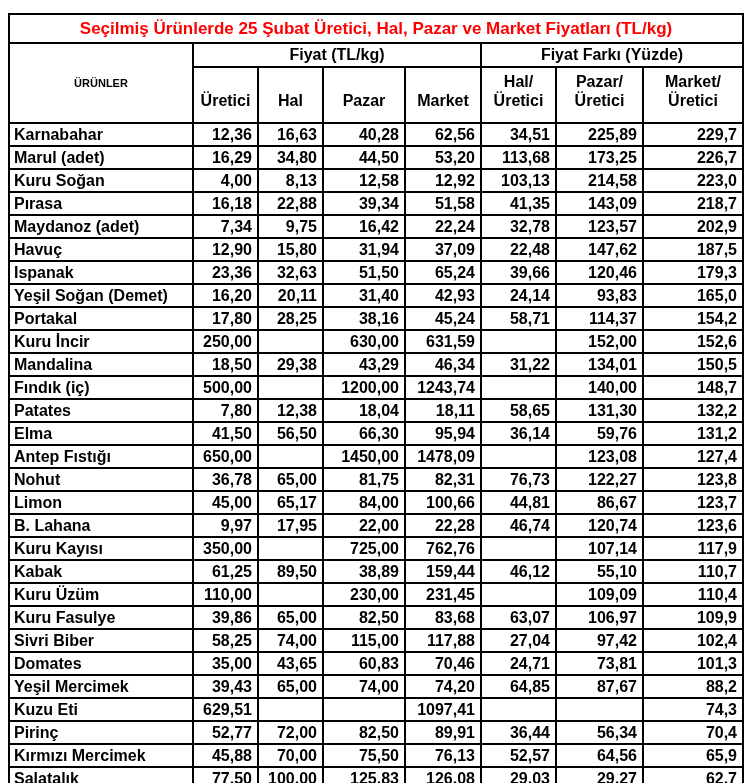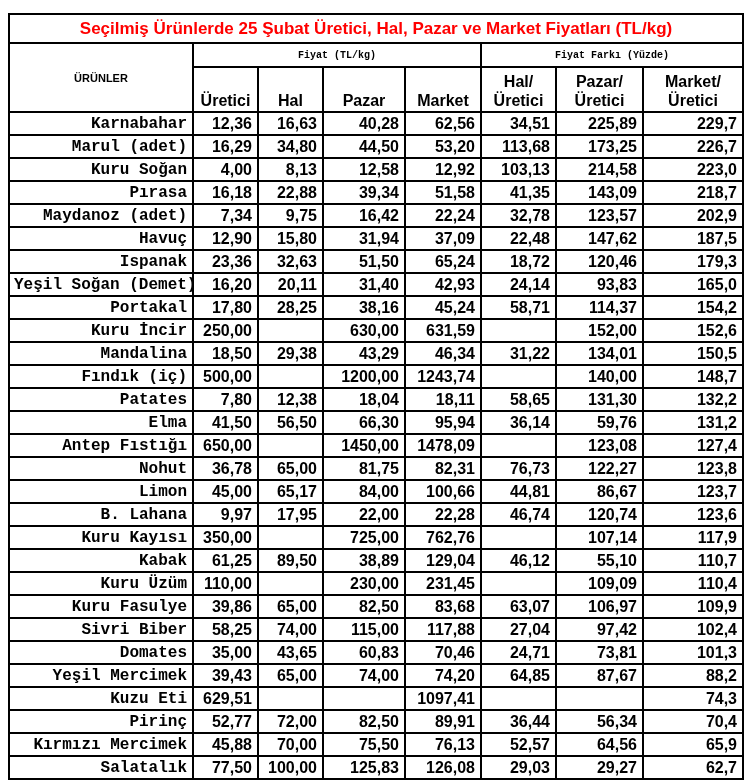--- a/index.html
+++ b/index.html
@@ -32,40 +32,38 @@
     text-align:center;
     height:27px;
     letter-spacing:0px;
   }
   th.products-header{
     font-size:11px;
     text-align:center;
     vertical-align:middle;
   }
   th.group-header{
-    font-size:10px;
+    font-size:16px;
     text-align:center;
     height:22px;
     vertical-align:middle;
-    font-family:Liberation Mono, monospace;
   }
   th.sub-header{
     font-size:16px;
     text-align:center;
     vertical-align:bottom;
     height:42px;
     line-height:19px;
-    padding-bottom:1px;
+    padding-bottom:12px;
   }
   td.product-cell{
     font-size:16px;
-    text-align:right;
+    text-align:left;
     height:21px;
     padding-left:4px;
-    font-family:Liberation Mono, monospace;
   }
   td.value-cell{
     font-size:16px;
     text-align:right;
     height:21px;
   }
 </style>
 </head>
 <body>
 
@@ -160,21 +158,21 @@
           <td class="value-cell">22,48</td>
           <td class="value-cell">147,62</td>
           <td class="value-cell">187,5</td>
         </tr>
         <tr>
           <td class="product-cell">Ispanak</td>
           <td class="value-cell">23,36</td>
           <td class="value-cell">32,63</td>
           <td class="value-cell">51,50</td>
           <td class="value-cell">65,24</td>
-          <td class="value-cell">18,72</td>
+          <td class="value-cell">39,66</td>
           <td class="value-cell">120,46</td>
           <td class="value-cell">179,3</td>
         </tr>
         <tr>
           <td class="product-cell">Yeşil Soğan (Demet)</td>
           <td class="value-cell">16,20</td>
           <td class="value-cell">20,11</td>
           <td class="value-cell">31,40</td>
           <td class="value-cell">42,93</td>
           <td class="value-cell">24,14</td>
@@ -289,21 +287,21 @@
           <td class="value-cell">762,76</td>
           <td class="value-cell"></td>
           <td class="value-cell">107,14</td>
           <td class="value-cell">117,9</td>
         </tr>
         <tr>
           <td class="product-cell">Kabak</td>
           <td class="value-cell">61,25</td>
           <td class="value-cell">89,50</td>
           <td class="value-cell">38,89</td>
-          <td class="value-cell">129,04</td>
+          <td class="value-cell">159,44</td>
           <td class="value-cell">46,12</td>
           <td class="value-cell">55,10</td>
           <td class="value-cell">110,7</td>
         </tr>
         <tr>
           <td class="product-cell">Kuru Üzüm</td>
           <td class="value-cell">110,00</td>
           <td class="value-cell"></td>
           <td class="value-cell">230,00</td>
           <td class="value-cell">231,45</td>

